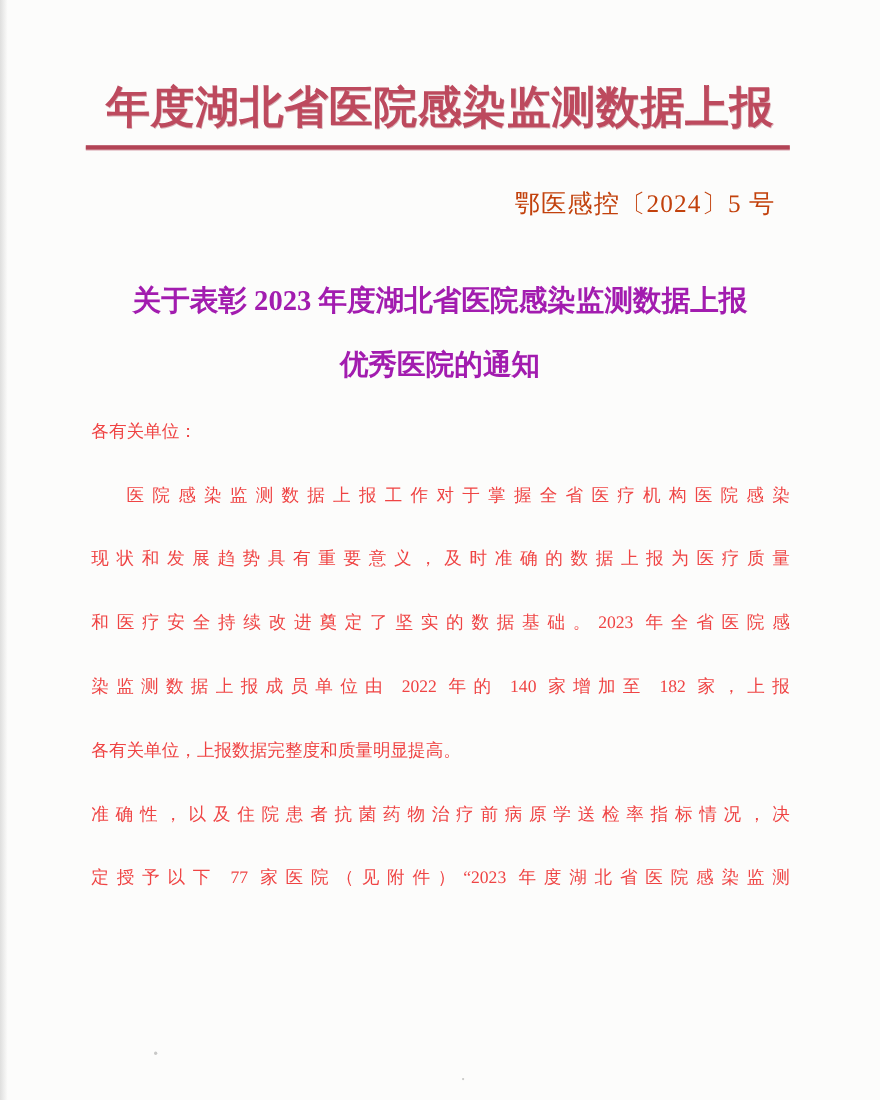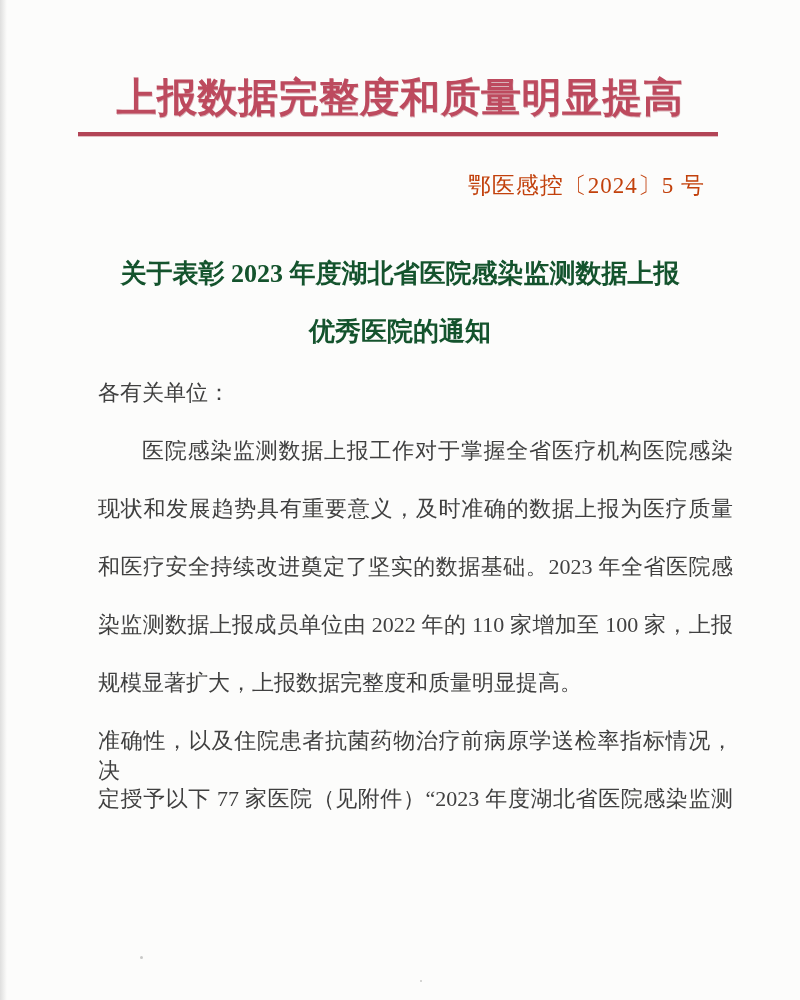--- a/index.html
+++ b/index.html
@@ -57,33 +57,32 @@
     color: #c2410c;
     white-space: nowrap;
   }
   .notice-title {
     position: absolute;
     left: 60px;
     width: 680px;
     text-align: center;
     font-size: 26px;
     font-weight: bold;
-    color: #14532d;
+    color: #a21caf;
     white-space: nowrap;
   }
   .title-line-1 { top: 256px; }
   .title-line-2 { top: 314px; text-align: center; }
   .body-text {
     position: absolute;
     top: 378px;
     left: 83px;
     width: 635px;
-    font-size: 22px;
-    color: #404040;
-    margin-left: 15px;
+    font-size: 16px;
+    color: #ef4444;
   }
   .bline {
     height: 58px;
     line-height: 30px;
     text-align: justify;
     text-align-last: justify;
   }
   .bline.short {
     text-align-last: left;
   }
@@ -100,38 +99,38 @@
     pointer-events: none;
   }
   .speck-1 { left: 140px; top: 956px; }
   .speck-2 { left: 420px; top: 980px; width: 2px; height: 2px; }
 </style>
 </head>
 <body>
 
 <div class="page">
 
-  <div class="org-name">上报数据完整度和质量明显提高</div>
+  <div class="org-name">年度湖北省医院感染监测数据上报</div>
 
   <div class="red-rule"></div>
 
   <div class="doc-number">鄂医感控〔2024〕5 号</div>
 
   <div class="notice-title title-line-1">关于表彰 2023 年度湖北省医院感染监测数据上报</div>
 
   <div class="notice-title title-line-2">优秀医院的通知</div>
 
   <div class="body-text">
     <div class="bline short">各有关单位：</div>
 
     <div class="bline indent">医院感染监测数据上报工作对于掌握全省医疗机构医院感染</div>
     <div class="bline">现状和发展趋势具有重要意义，及时准确的数据上报为医疗质量</div>
     <div class="bline">和医疗安全持续改进奠定了坚实的数据基础。2023 年全省医院感</div>
-    <div class="bline">染监测数据上报成员单位由 2022 年的 110 家增加至 100 家，上报</div>
-    <div class="bline short">规模显著扩大，上报数据完整度和质量明显提高。</div>
+    <div class="bline">染监测数据上报成员单位由 2022 年的 140 家增加至 182 家，上报</div>
+    <div class="bline short">各有关单位，上报数据完整度和质量明显提高。</div>
 
     <div class="bline">准确性，以及住院患者抗菌药物治疗前病原学送检率指标情况，决</div>
     <div class="bline">定授予以下 77 家医院（见附件）“2023 年度湖北省医院感染监测</div>
   </div>
 
   <div class="speck speck-1"></div>
   <div class="speck speck-2"></div>
 
 </div>
 

